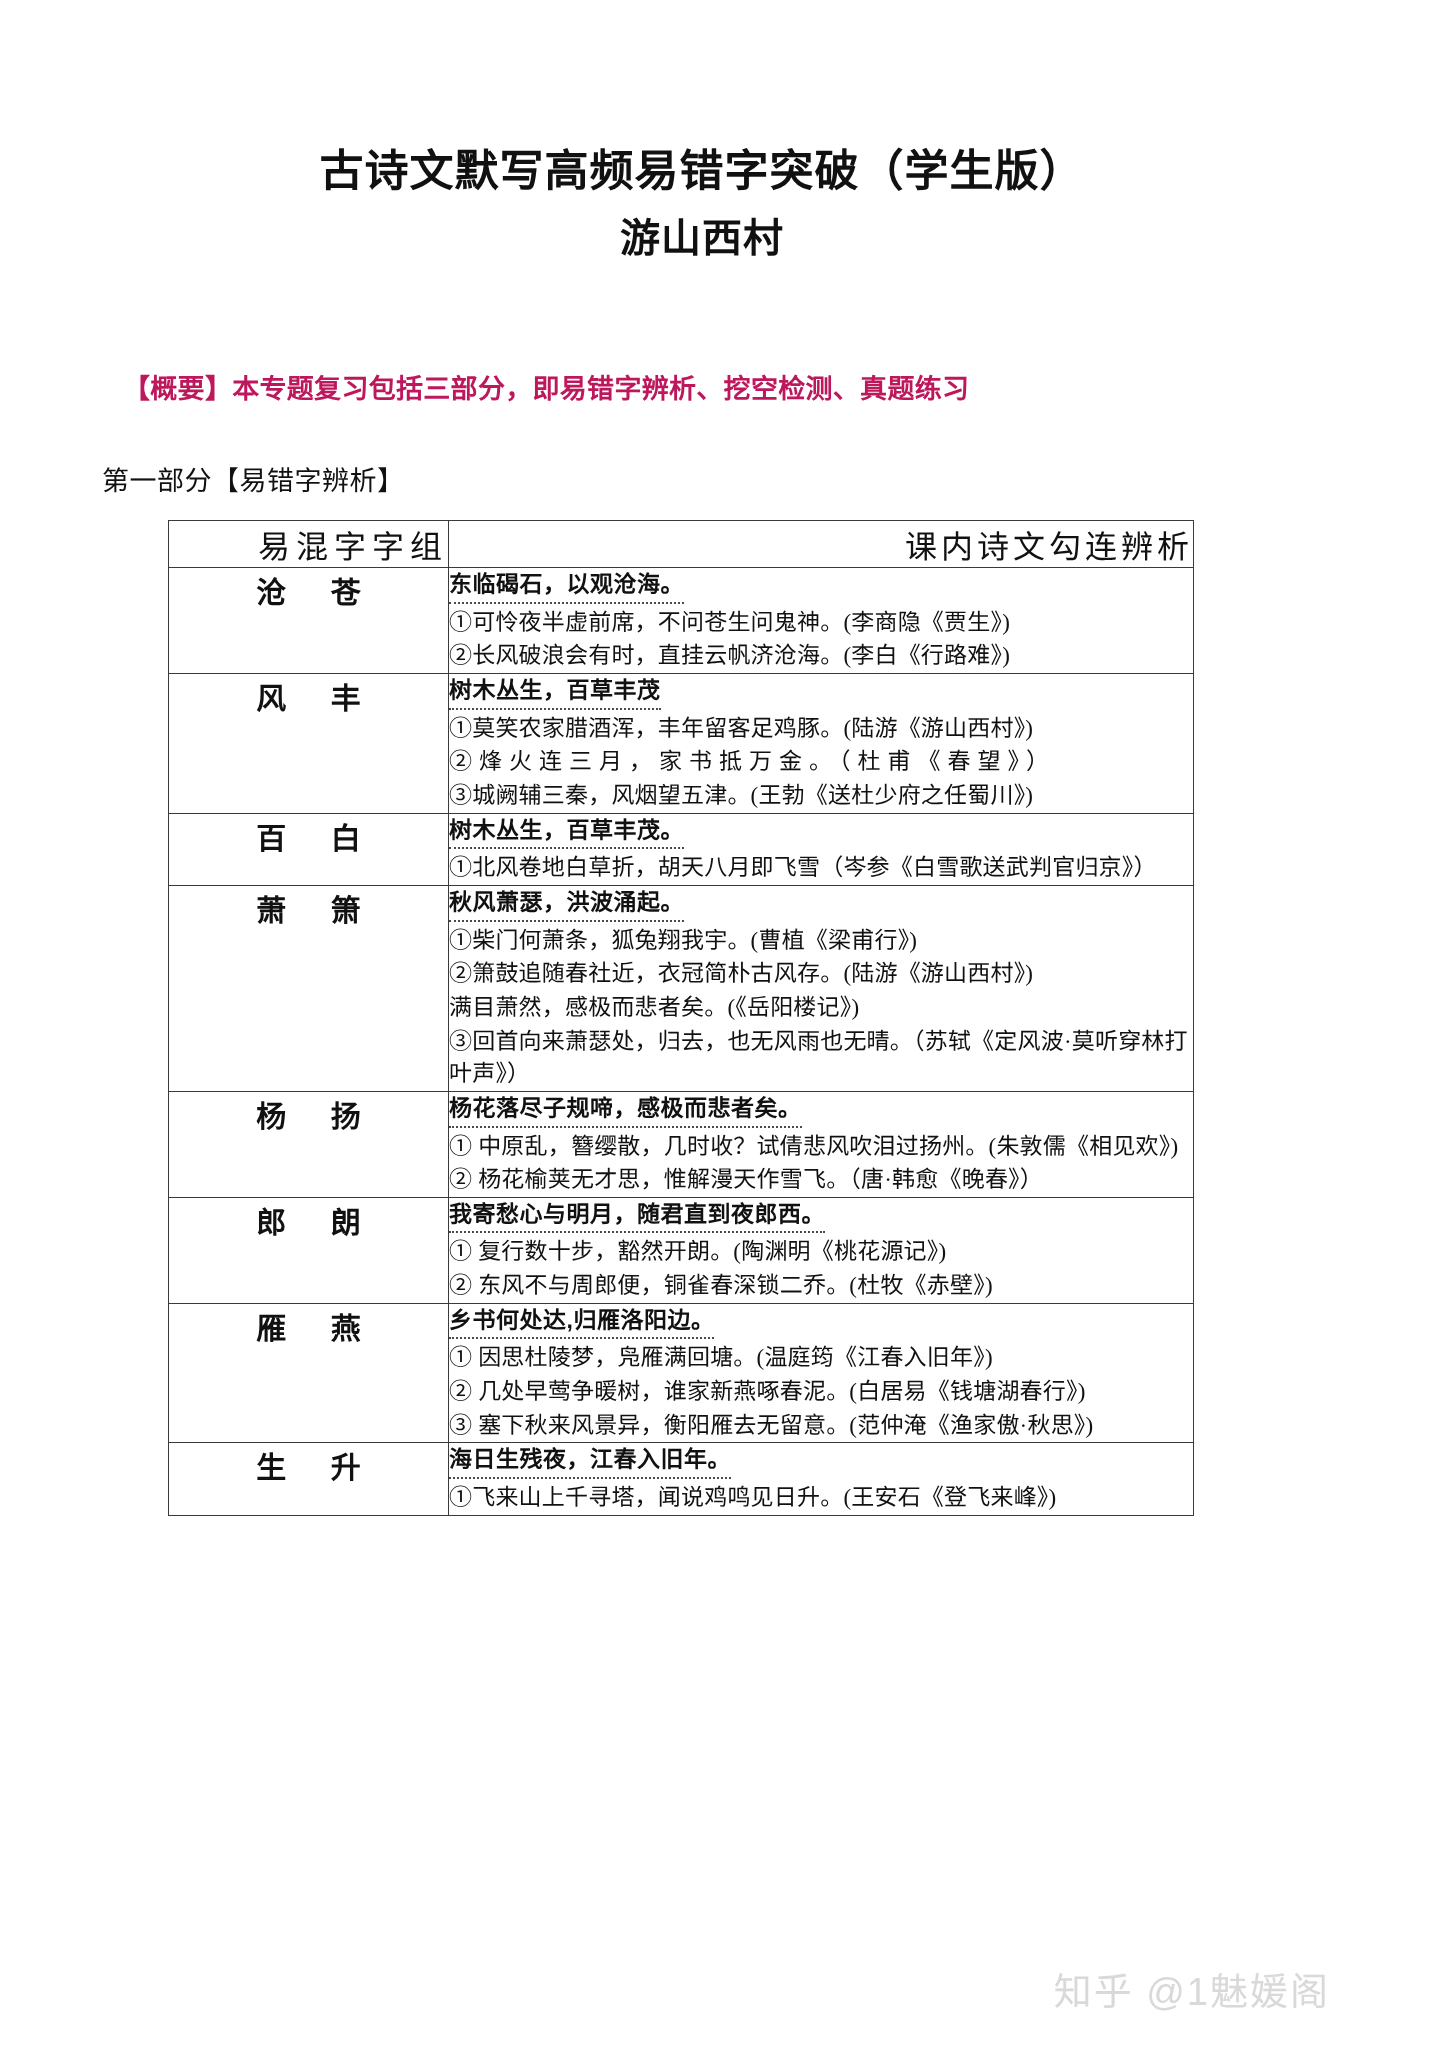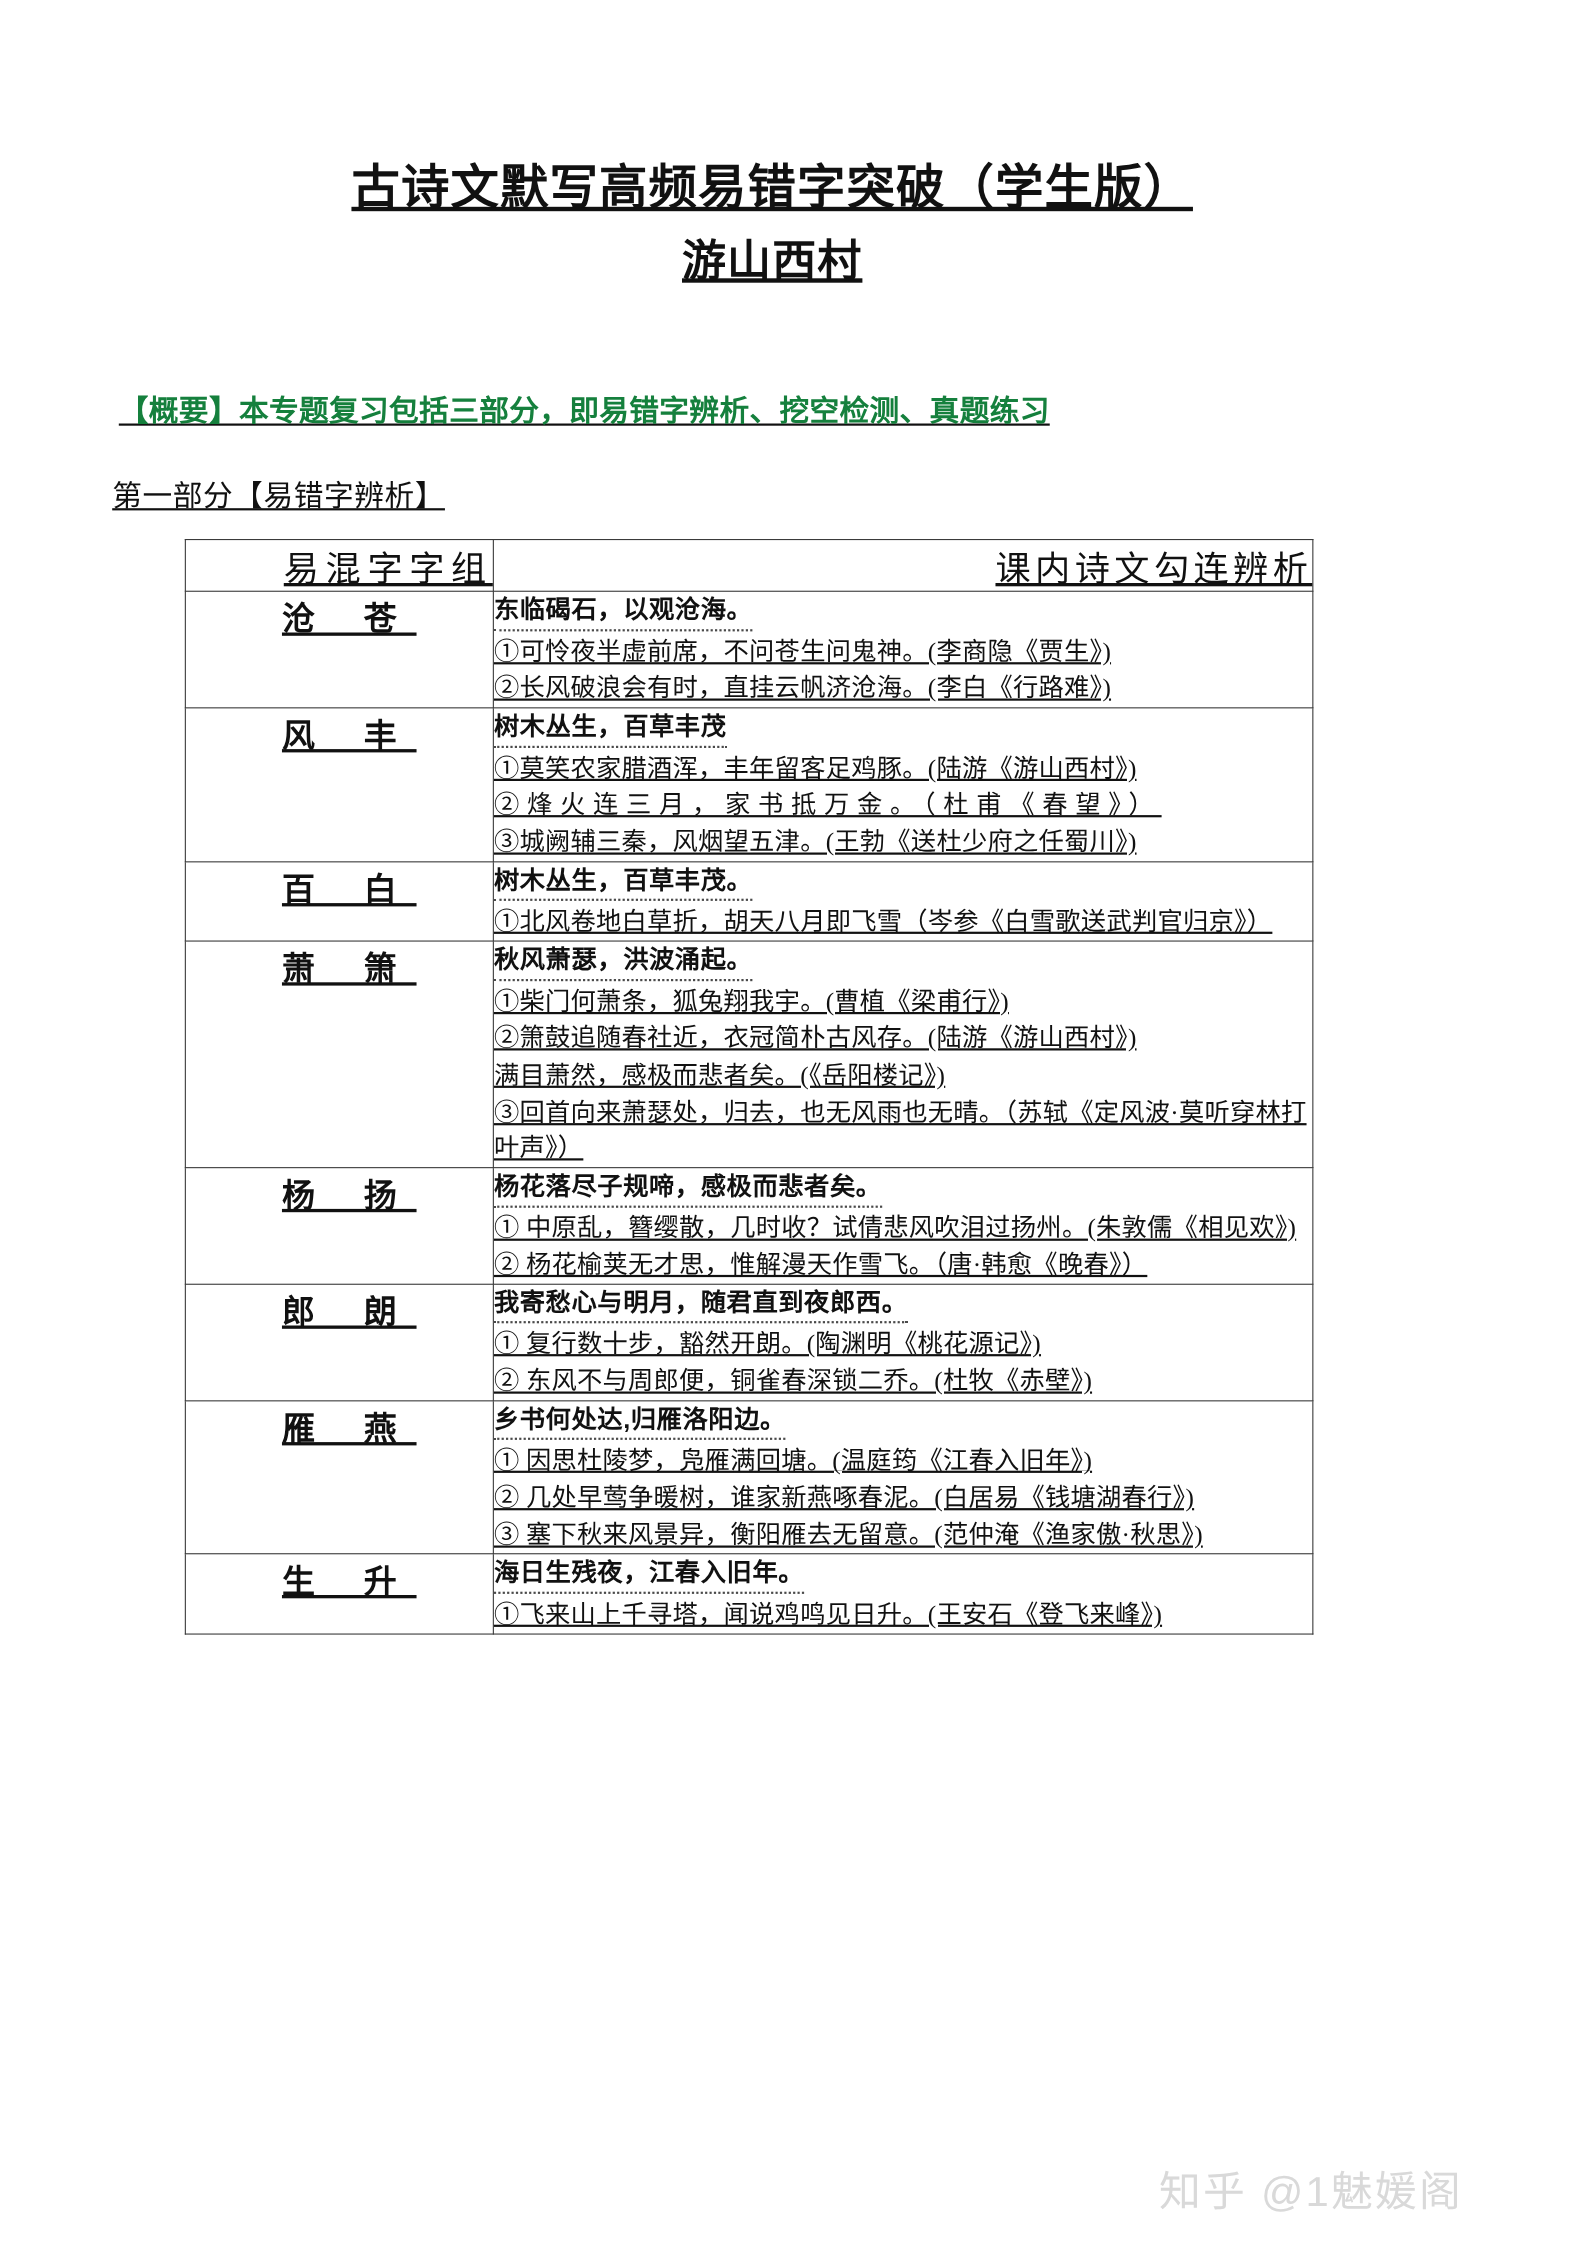--- a/index.html
+++ b/index.html
@@ -15,21 +15,20 @@
     color: #111111;
     overflow: hidden;
   }
 
   .page {
     position: relative;
     width: 1404px;
     height: 2048px;
     box-sizing: border-box;
     padding: 0 96px;
-    text-decoration: underline;
   }
 
   
   .doc-title {
     text-align: center;
     font-size: 44px;
     font-weight: bold;
     letter-spacing: 1px;
     line-height: 1.25;
     margin: 0;
@@ -42,26 +41,26 @@
     font-weight: bold;
     letter-spacing: 1px;
     line-height: 1.3;
     margin: 0;
     padding-top: 14px;
     font-family: "Liberation Sans", "DejaVu Sans", sans-serif;
   }
 
   
   .summary-line {
-    margin: 0;
+    margin: 15px;
     padding-top: 88px;
     padding-left: 12px;
     font-size: 27px;
     font-weight: bold;
-    color: #15803d;
+    color: #be185d;
     letter-spacing: 0.3px;
     font-family: "Liberation Sans", "DejaVu Sans", sans-serif;
     white-space: nowrap;
   }
 
   
   .section-heading {
     margin: 0;
     padding-top: 38px;
     padding-left: 6px;

